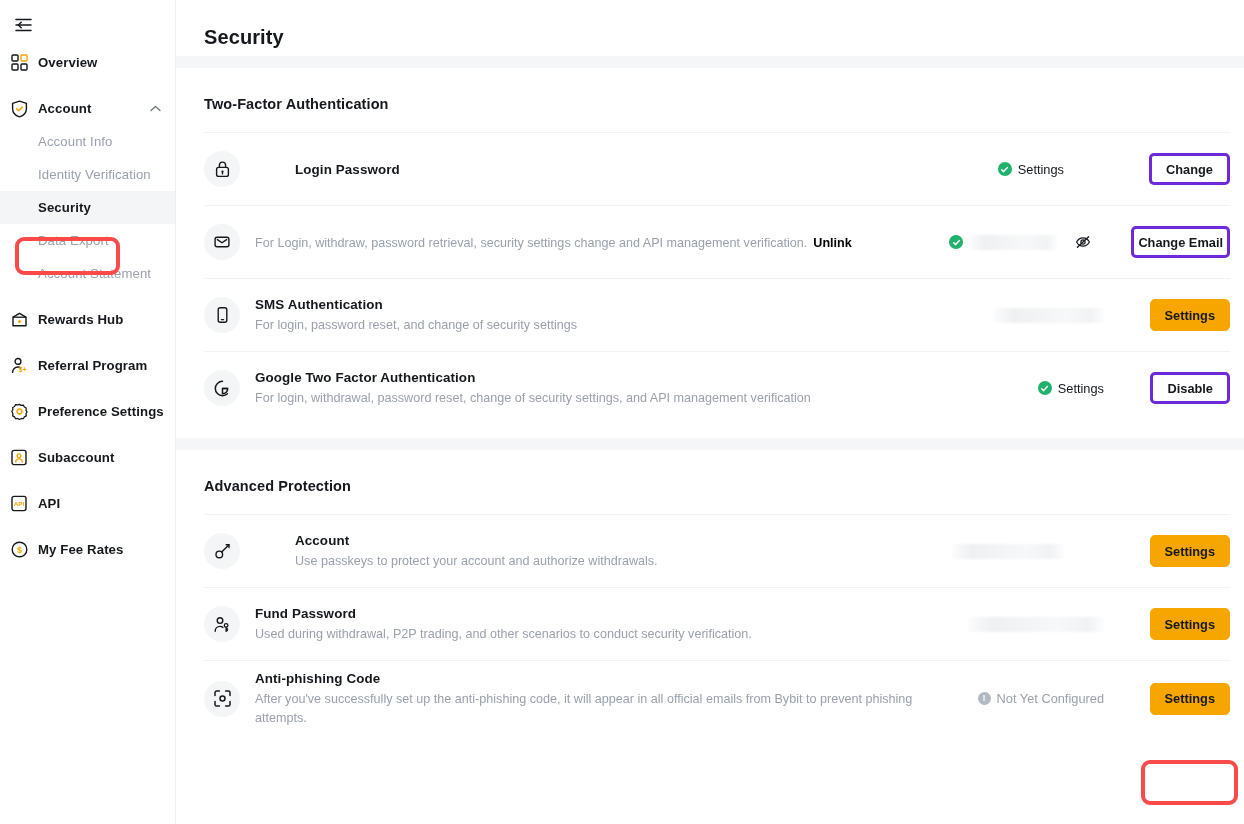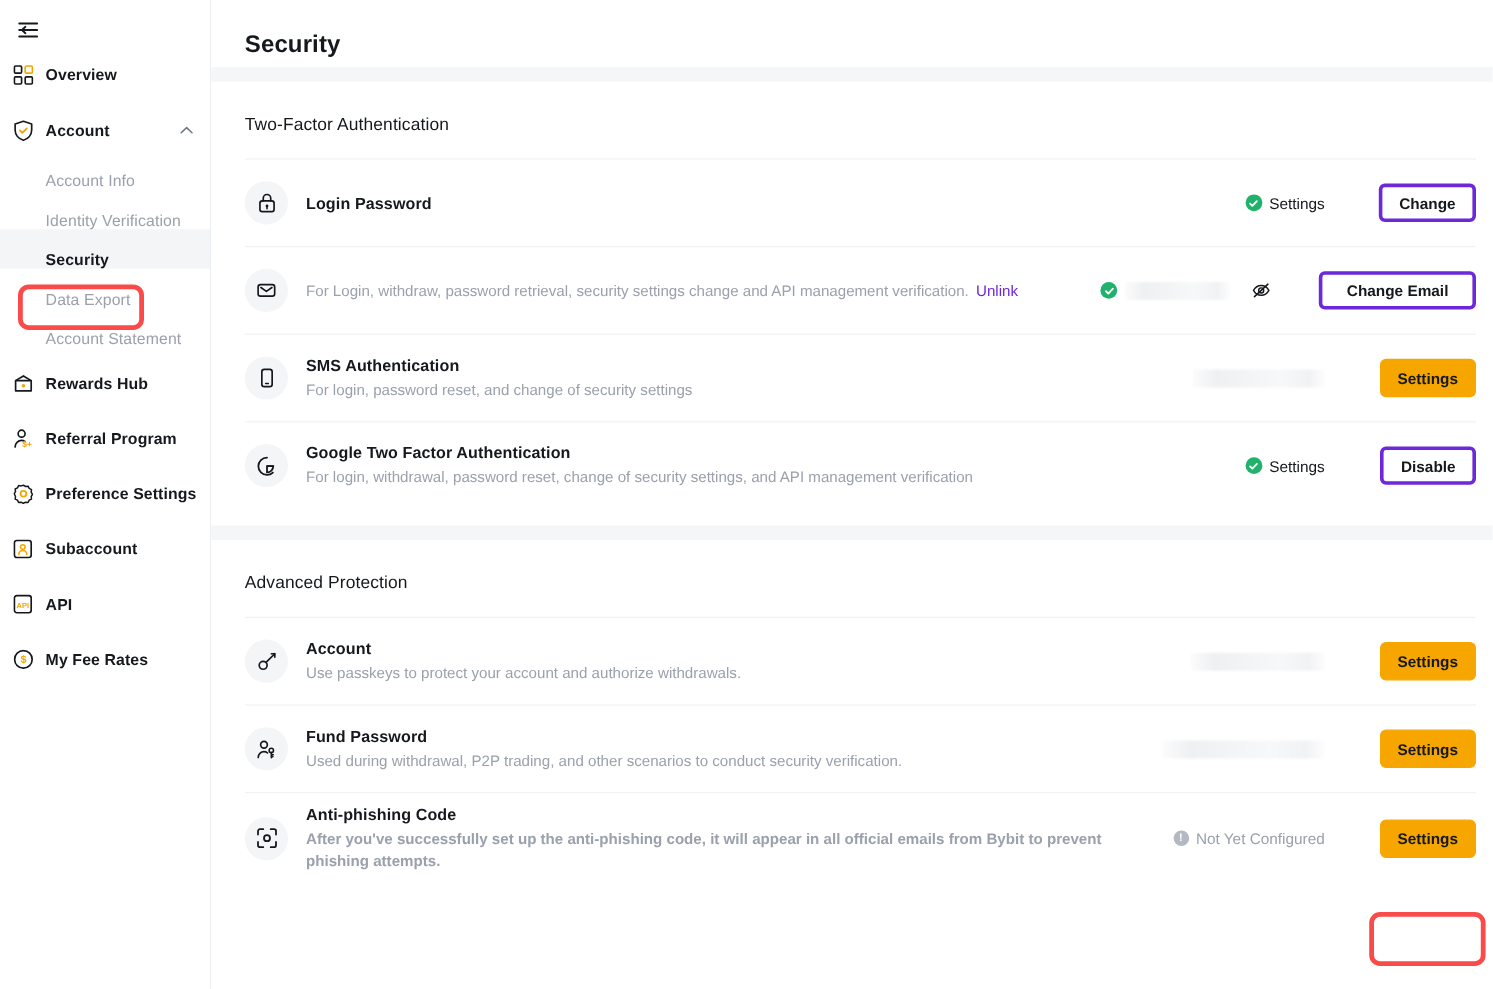--- a/index.html
+++ b/index.html
@@ -42,21 +42,21 @@
   }
   .nav-item .lbl {
     font-size: 13.2px;
     font-weight: bold;
     color: #15181c;
     letter-spacing: .1px;
     white-space: nowrap;
   }
   .nav-item .chev { margin-left: auto; margin-right: 14px; display: flex; }
   .sub-item {
-    display: flex; align-items: flex-end;
+    display: flex; align-items: center;
     height: 33px;
     padding-left: 38px;
     cursor: pointer;
   }
   .sub-item .lbl {
     font-size: 13.2px;
     color: #9aa1ac;
     white-space: nowrap;
     letter-spacing: .1px;
   }
@@ -68,50 +68,50 @@
 
   
   .main { flex: 1 1 auto; height: 824px; background: #ffffff; position: relative; overflow: hidden; }
   .page-title {
     font-size: 20px; font-weight: bold; color: #15181c;
     padding: 20px 0 0 28px; height: 56px; line-height: 34px;
     letter-spacing: .1px;
   }
   .band { height: 12px; background: #f4f6f8; }
   .section-title {
-    font-size: 14.5px; font-weight: normal; color: #15181c;
+    font-size: 14.5px; font-weight: bold; color: #15181c;
     padding: 28px 0 0 28px;
     letter-spacing: .1px;
   }
   .rows { padding: 0 14px 0 28px; }
   .row {
     display: flex; align-items: center;
     border-top: 1px solid #f0f2f4;
     min-height: 73px;
     padding: 8px 0;
   }
-  .row.first { margin-top: 20px; }
+  .row.first { margin-top: 20px; gap: 40px; }
   .row-ico {
     width: 36px; height: 36px; border-radius: 50%;
     background: #f4f5f7;
     flex: 0 0 36px;
     display: flex; align-items: center; justify-content: center;
     margin-right: 15px;
   }
   .row-text { flex: 1 1 auto; min-width: 0; padding-right: 12px; }
   .row-name {
     font-size: 13.4px; font-weight: bold; color: #15181c;
     letter-spacing: .1px; line-height: 19px;
   }
   .row-desc {
     font-size: 12.6px; color: #9aa1ac; line-height: 19px;
     margin-top: 2px;
   }
   .row-desc .unlink {
-    color: #6d28d9; font-weight: normal; margin-left: 6px; cursor: pointer; margin-top: 44px;
+    color: #000000; font-weight: bold; margin-left: 6px; cursor: pointer; margin-top: 44px;
   }
   .row-status {
     flex: 0 0 150px;
     display: flex; align-items: center; justify-content: flex-end;
     font-size: 12.8px; color: #15181c;
     gap: 6px; margin-right: 32px;
   }
   .row-status.email { flex: 0 0 200px; justify-content: flex-start; margin-right: 0; padding-left: 18px;}
   .row-status .txt-muted { color: #9aa1ac; }
   .row-action { flex: 0 0 94px; display: flex; justify-content: flex-end; position: relative; }
@@ -121,21 +121,21 @@
     font-size: 12.8px; font-weight: bold;
     border-radius: 5px;
     height: 32px;
     padding: 0 14px;
     cursor: pointer;
     white-space: nowrap;
     display: inline-flex; align-items: center; justify-content: center;
   }
   .btn-outline { background: #fff; border: 3px solid #6d28d9; color: #15181c; }
   .btn-primary { background: #f7a600; border: 1px solid #f7a600; color: #15181c; }
-  .btn-wide { padding: 0 20px; }
+  .btn-wide { padding: 0 4px; }
 
   
   .mask {
     height: 15px; border-radius: 2px;
     background: linear-gradient(90deg,#fcfcfd 0%,#eef0f1 18%,#f3f4f5 42%,#f7f8f9 66%,#f1f2f4 88%,#fdfdfe 100%);
     filter: blur(1.1px);
   }
   .mask-email { width: 88px; }
   .mask-sms { width: 110px; margin-right: 0; }
   .mask-pk { width: 112px; }
@@ -460,21 +460,21 @@
 
       <div class="row">
         <span class="row-ico">
           <svg width="19" height="19" viewBox="0 0 19 19" fill="none">
             <path d="M2 6.4V3.6A1.6 1.6 0 013.6 2h2.8M12.6 2h2.8A1.6 1.6 0 0117 3.6v2.8M17 12.6v2.8a1.6 1.6 0 01-1.6 1.6h-2.8M6.4 17H3.6A1.6 1.6 0 012 15.4v-2.8" stroke="#15181c" stroke-width="1.5" stroke-linecap="round" fill="none"></path>
             <circle cx="9.5" cy="9.5" r="2.5" stroke="#15181c" stroke-width="1.5"></circle>
           </svg>
         </span>
         <div class="row-text">
           <div class="row-name">Anti-phishing Code</div>
-          <div class="row-desc" style="max-width:680px;font-weight:bold;">After you've successfully set up the anti-phishing code, it will appear in all official emails from Bybit to prevent phishing attempts.</div>
+          <div class="row-desc" style="max-width:680px;">After you've successfully set up the anti-phishing code, it will appear in all official emails from Bybit to prevent phishing attempts.</div>
         </div>
         <div class="row-status">
           <span class="warn-badge">!</span>
           <span class="txt-muted">Not Yet Configured</span>
         </div>
         <div class="row-action">
           <button class="btn btn-primary">Settings</button>
         </div>
       </div>
     </div>

